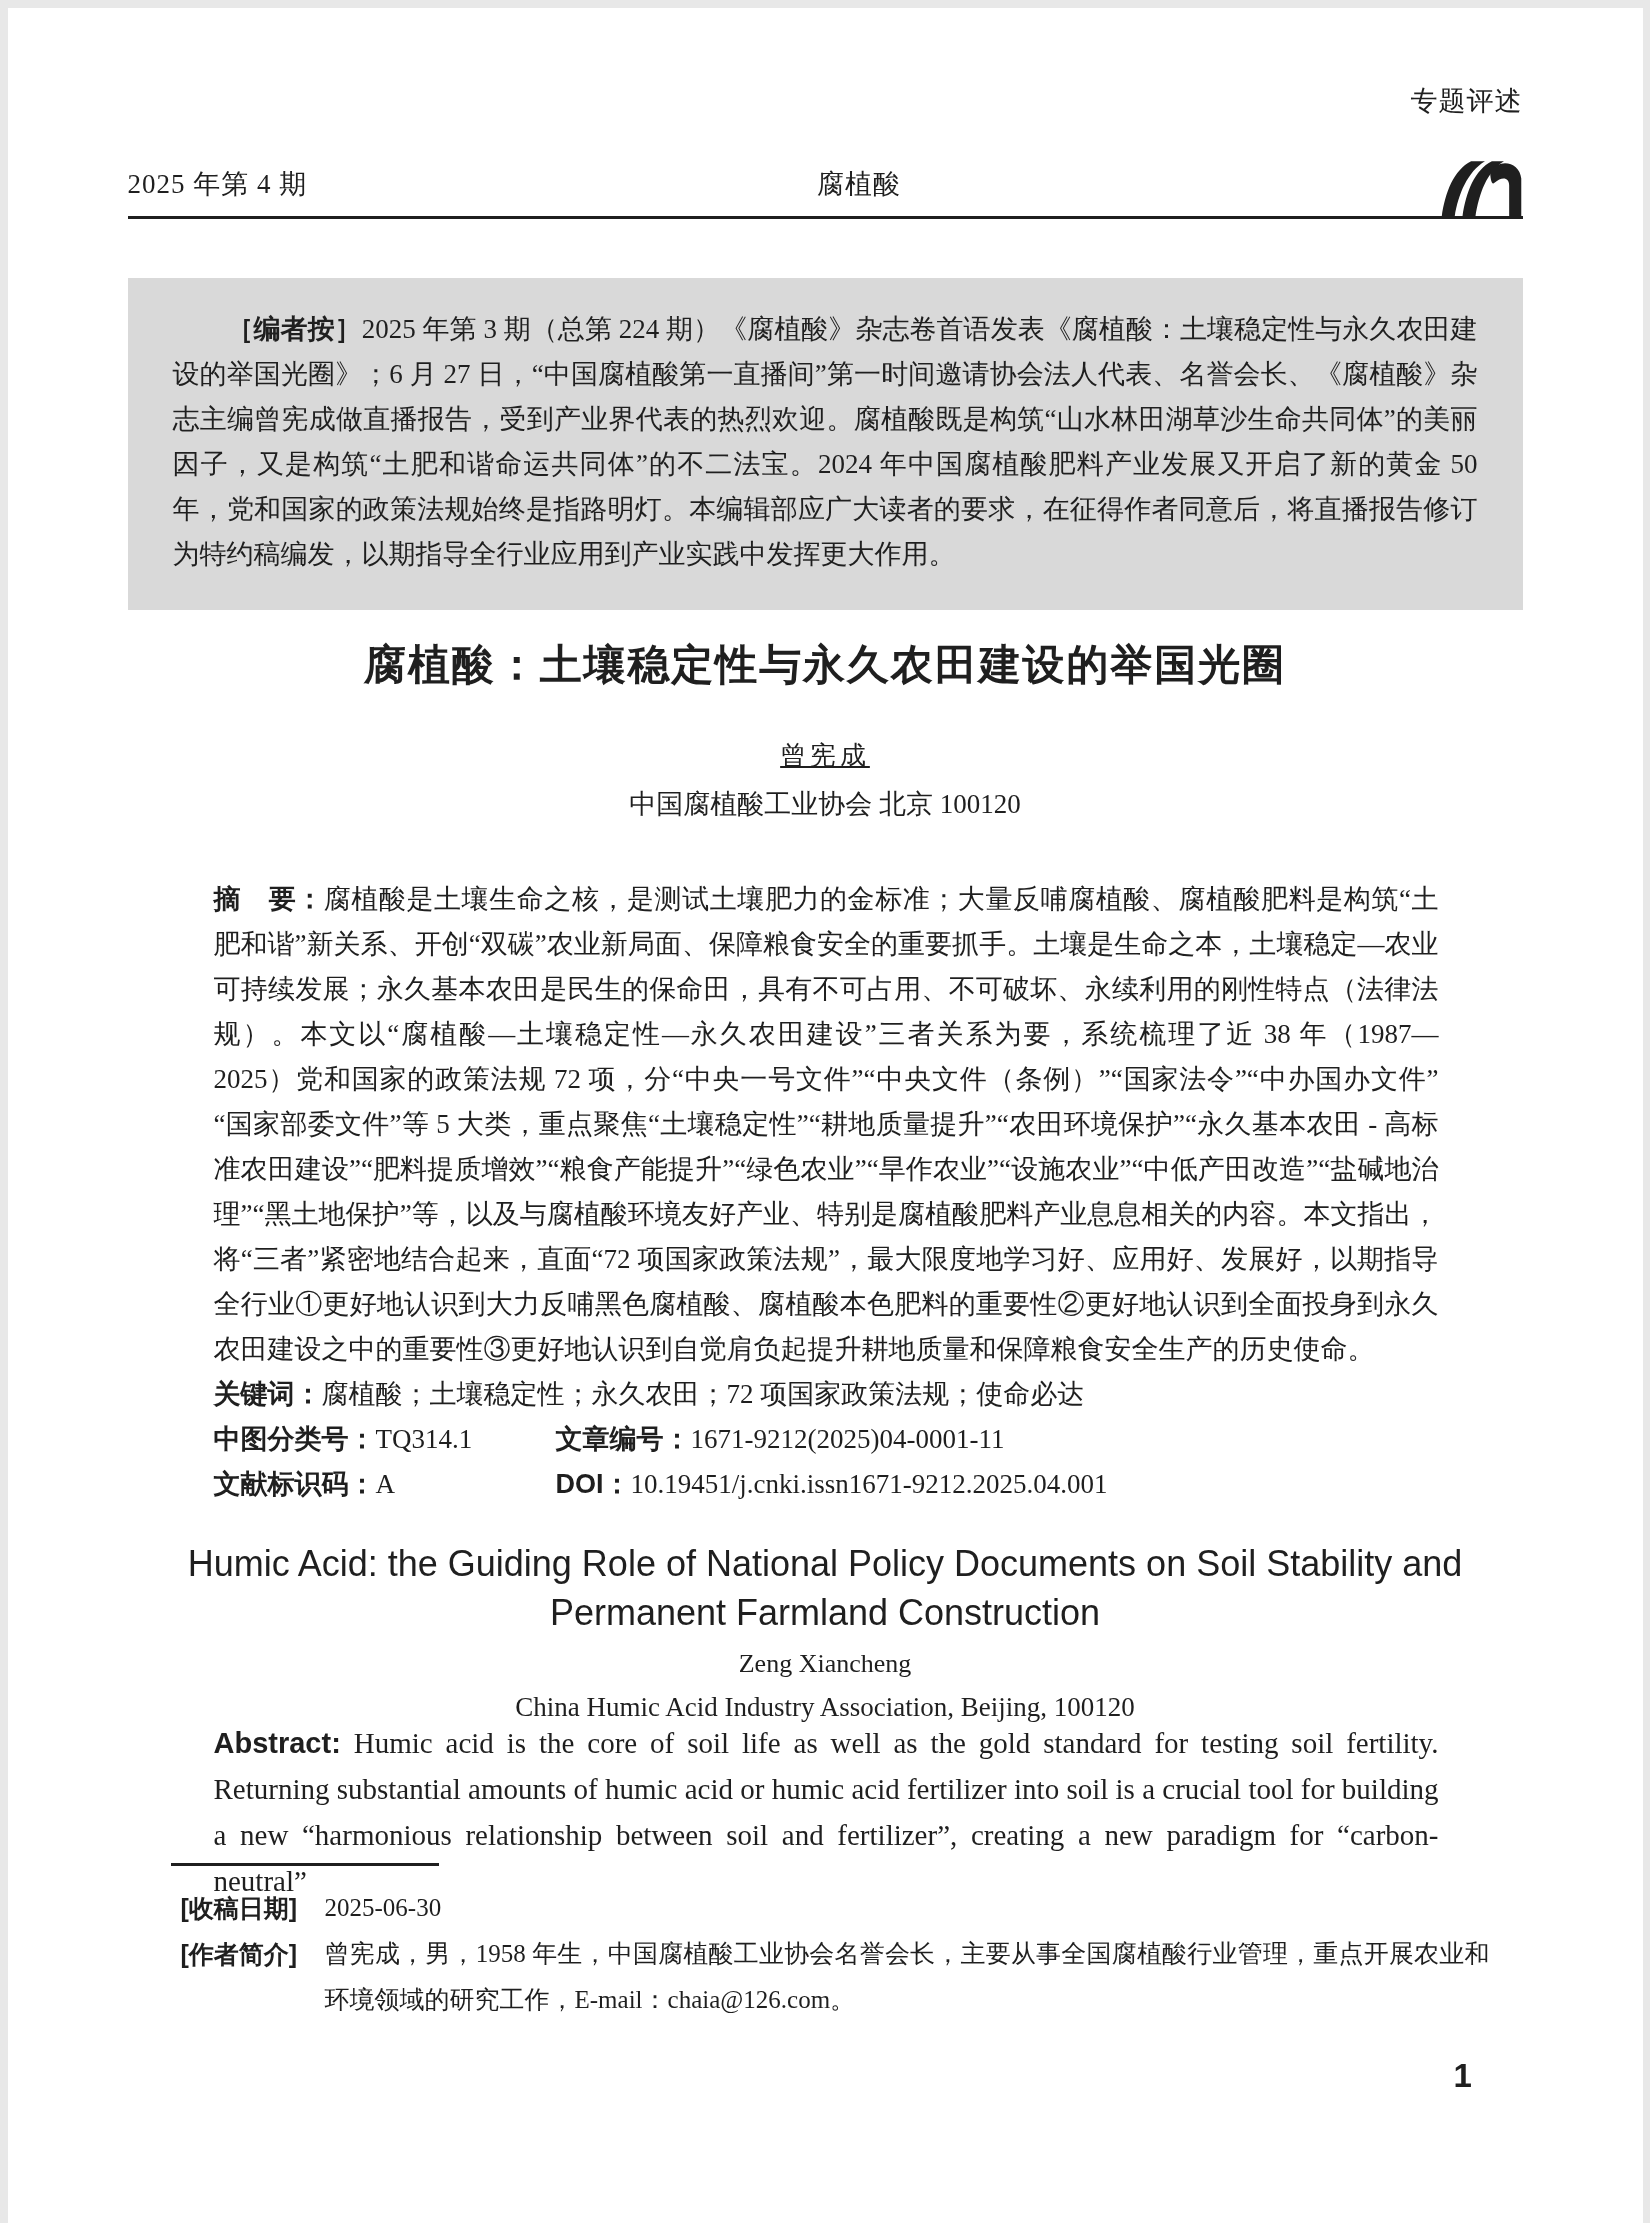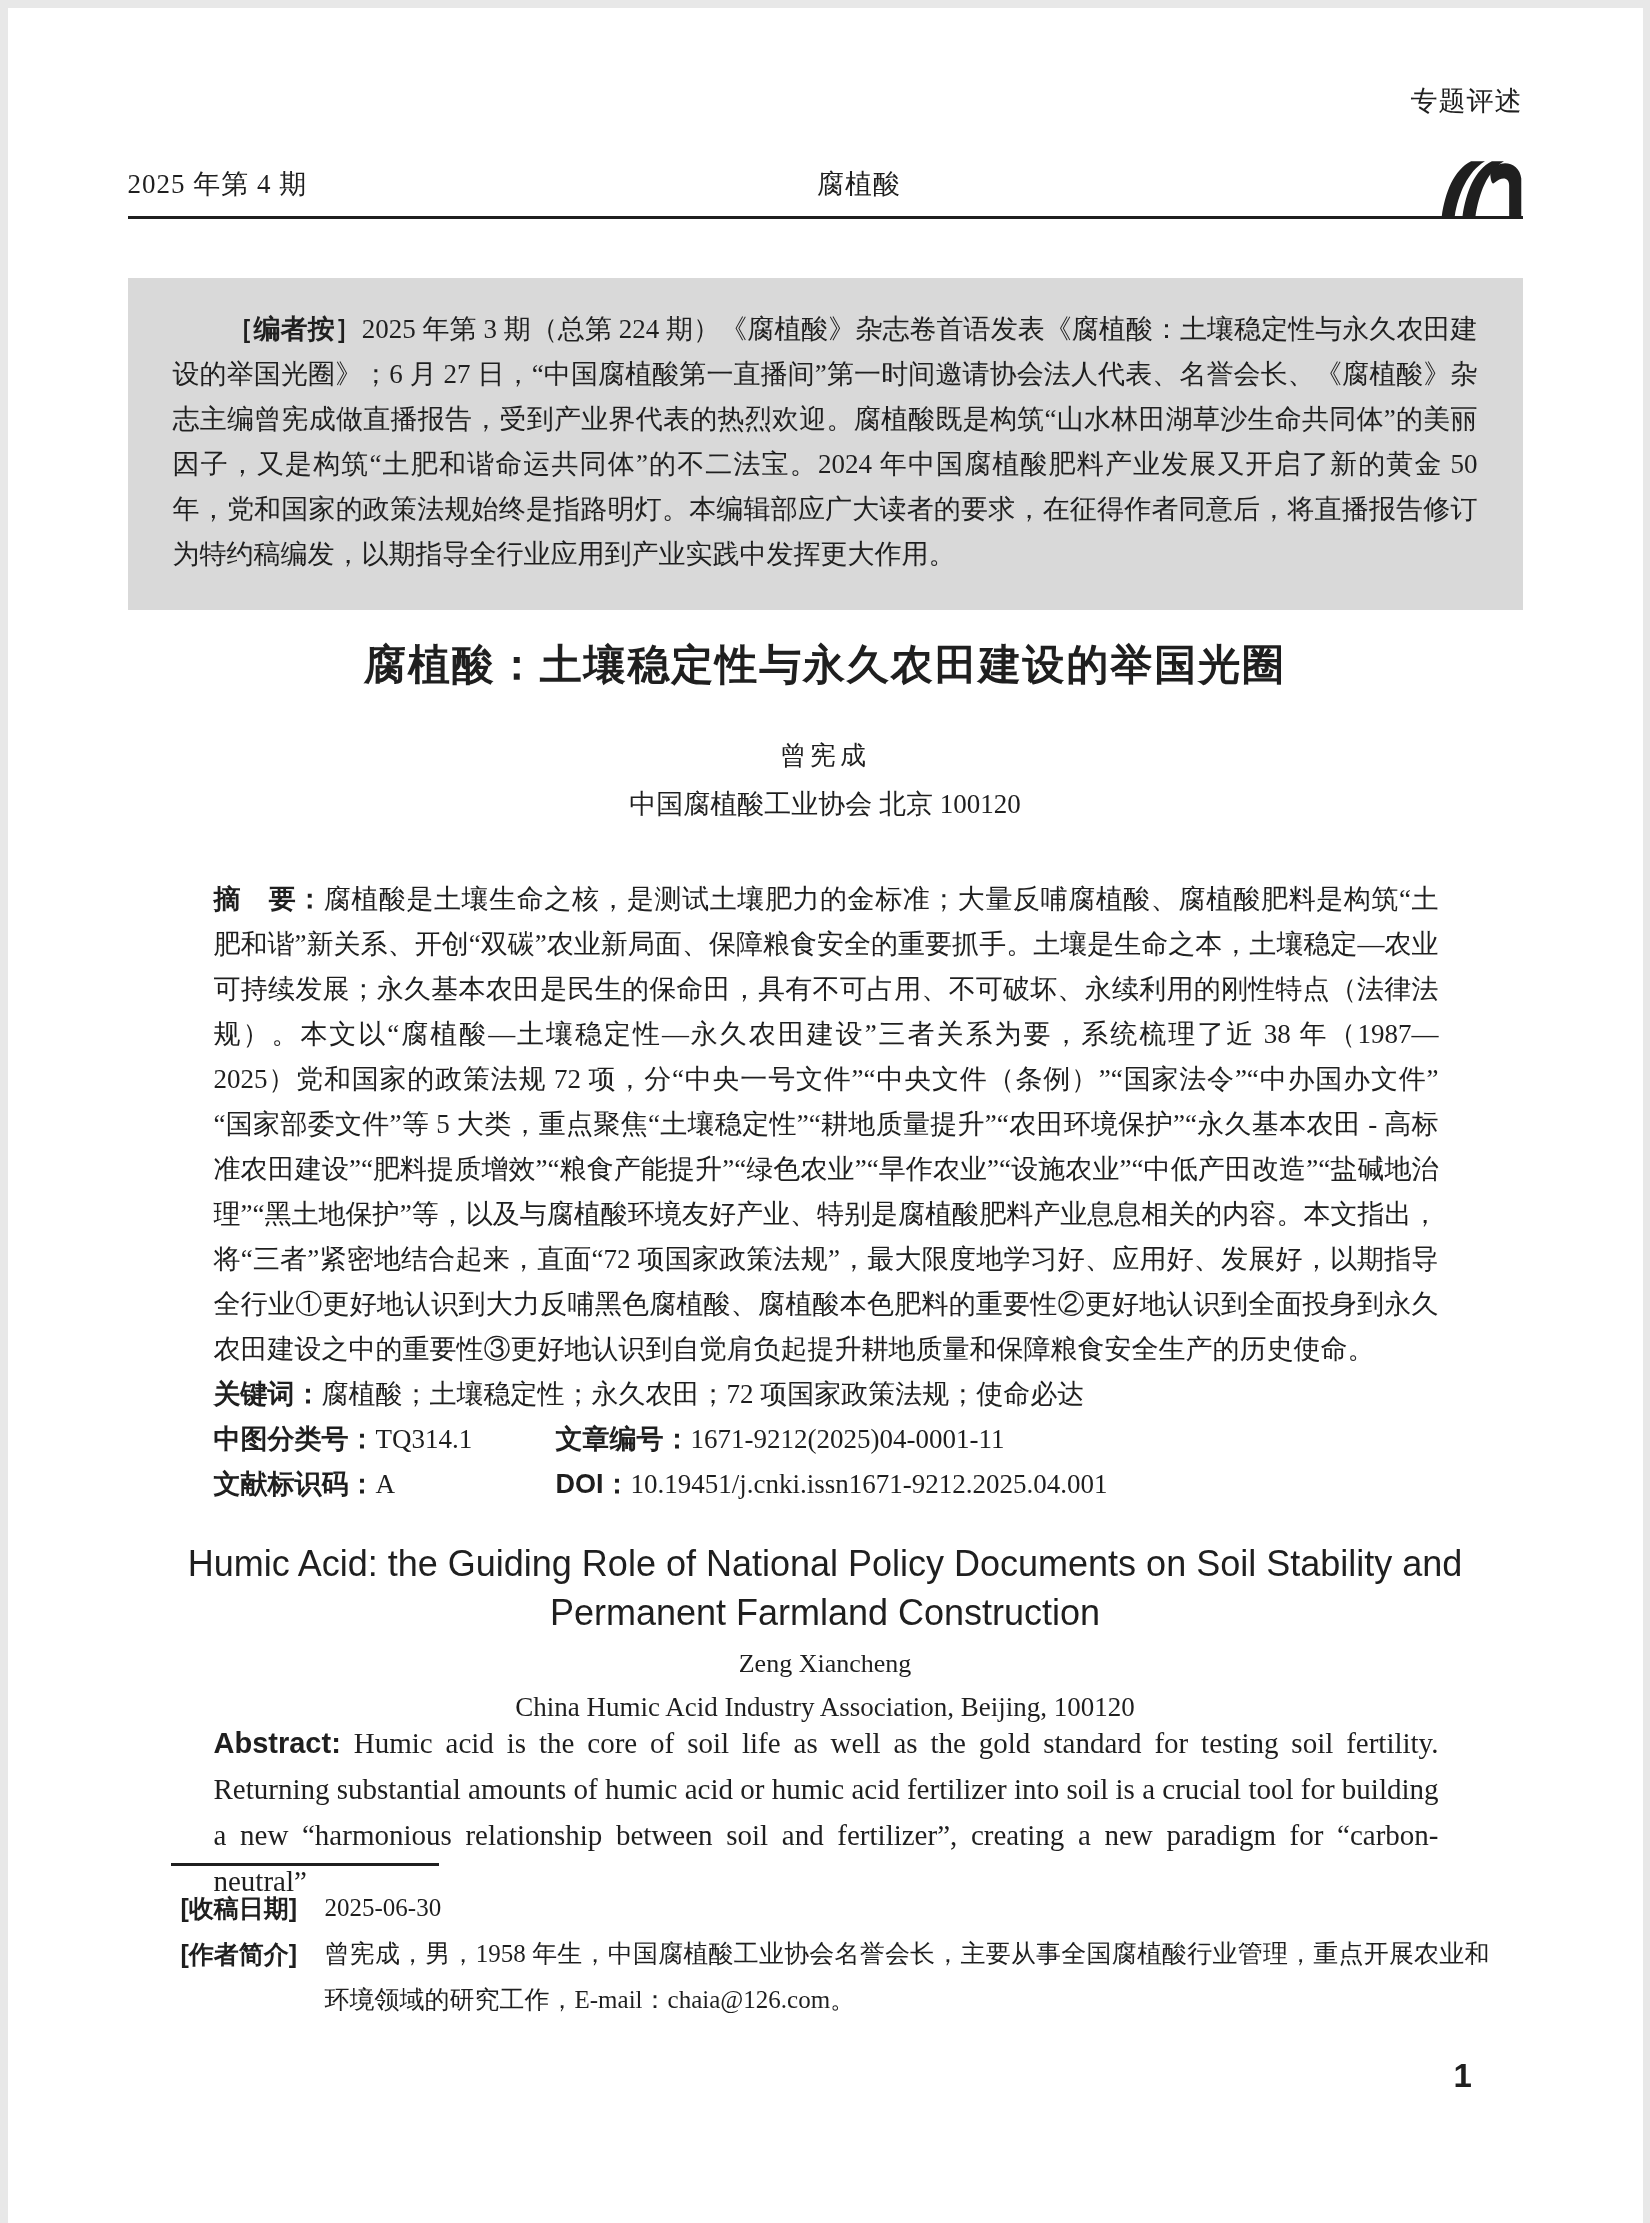--- a/index.html
+++ b/index.html
@@ -39,21 +39,21 @@
     background:var(--box-bg);
     padding:29px 45px 33px 45px;
     font-size:27px;line-height:45px;
     text-align:justify;
   }
   .editor-box p{margin:0;text-indent:2em;}
 
   
   .title-cn{position:absolute;left:0;right:0;top:629px;text-align:center;
     font-size:42px;font-weight:bold;letter-spacing:1.9px;}
-  .author-cn{position:absolute;left:0;right:0;top:730px;text-align:center;font-size:26px;letter-spacing:3.9px;}
+  .author-cn{position:absolute;left:0;right:0;top:730px;text-align:center;font-size:26px;letter-spacing:3.9px;text-decoration:underline;}
   .affil-cn{position:absolute;left:0;right:0;top:778px;text-align:center;font-size:27px;}
 
   
   .cn-block{
     position:absolute;left:206px;right:204px;top:869px;
     font-size:27px;line-height:45px;text-align:justify;
   }
   .cn-block p{margin:0;}
   .meta-row{text-align:left;}
   .meta-col{display:inline-block;min-width:342px;}

